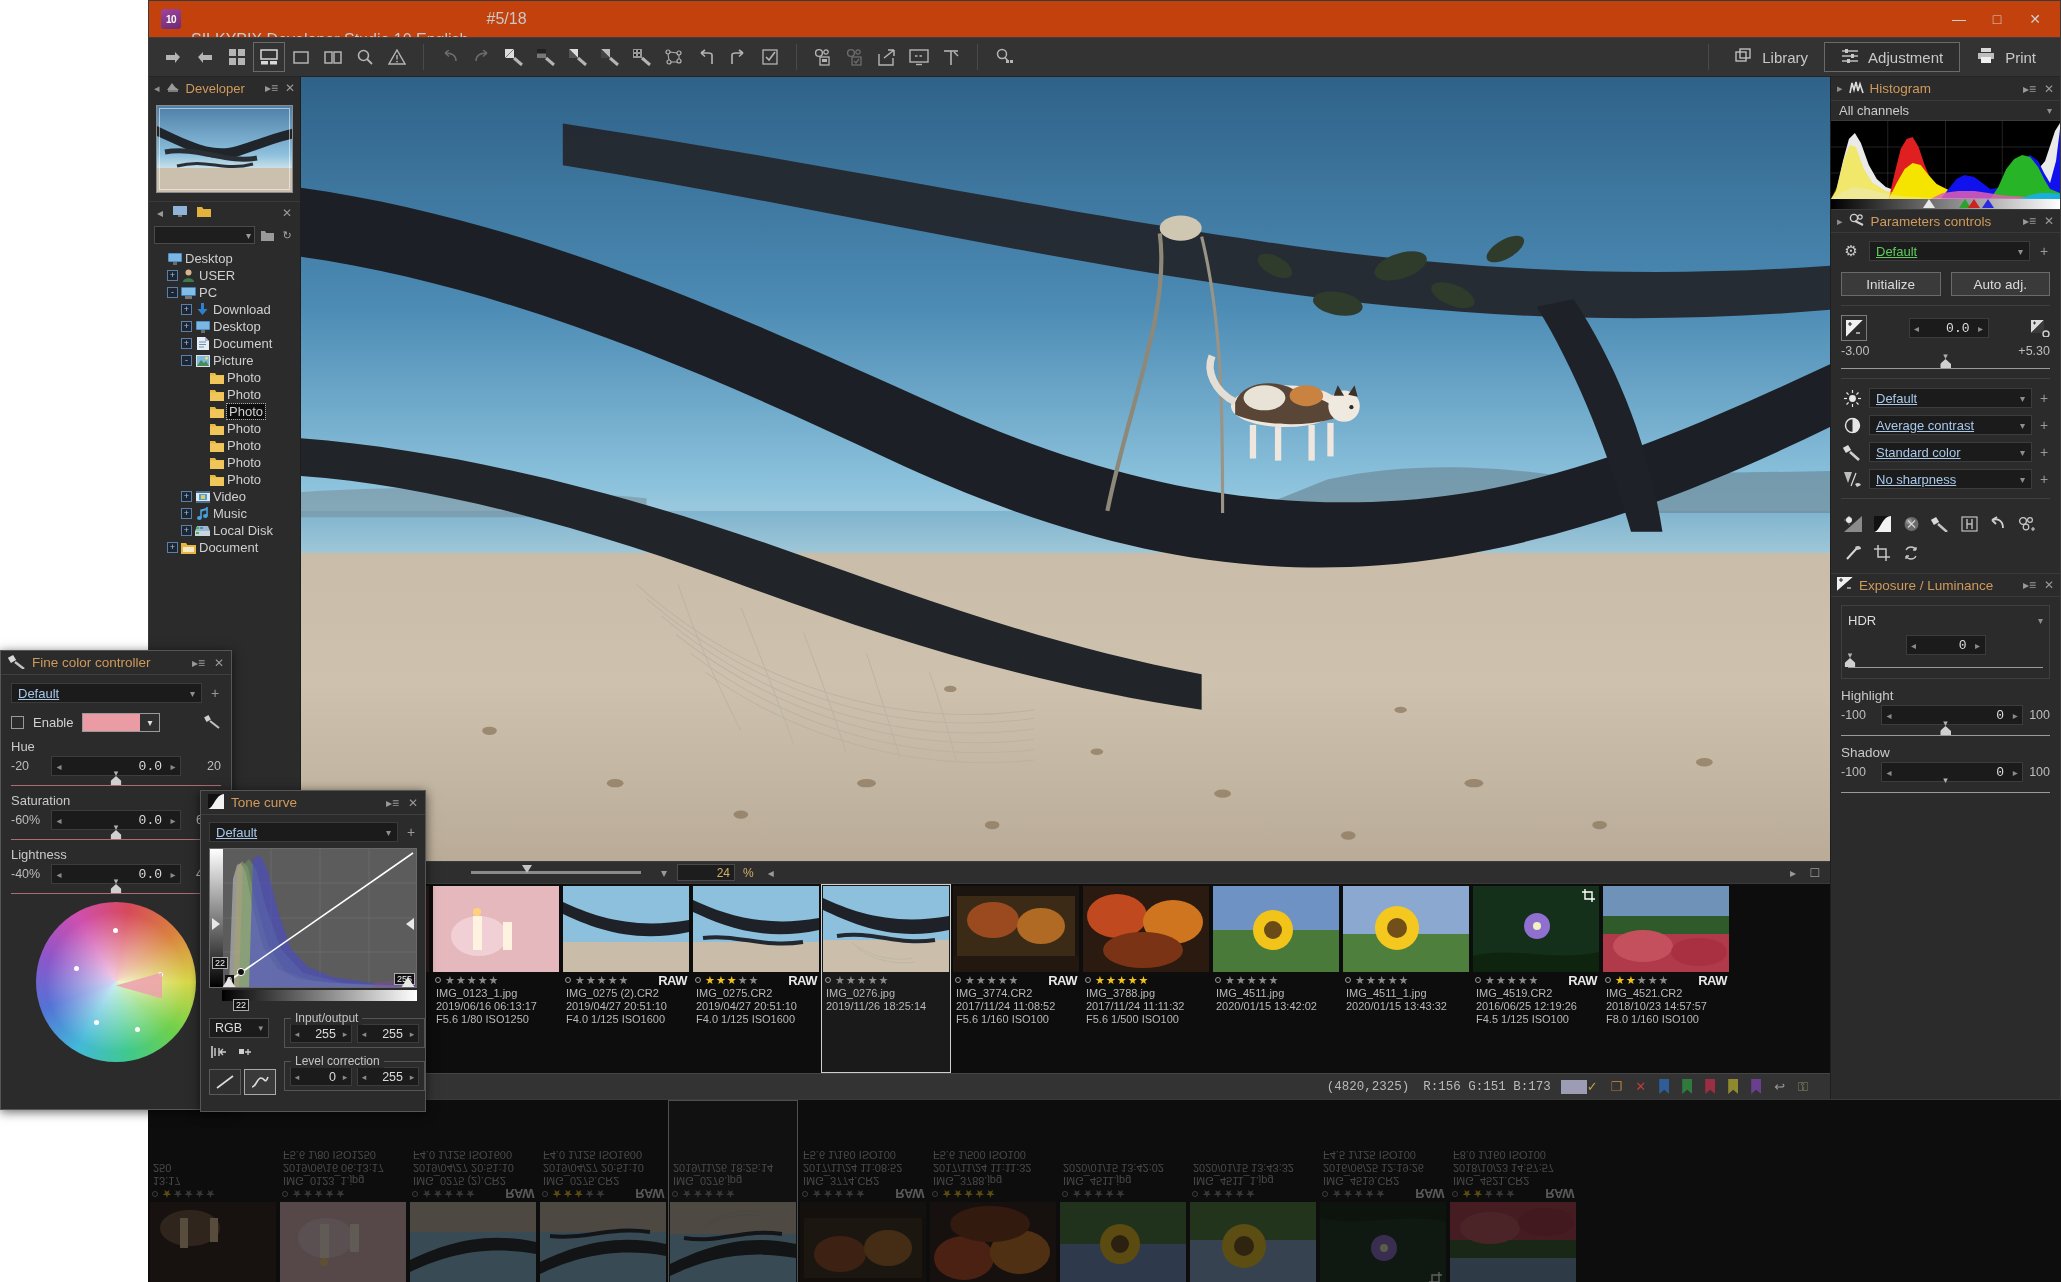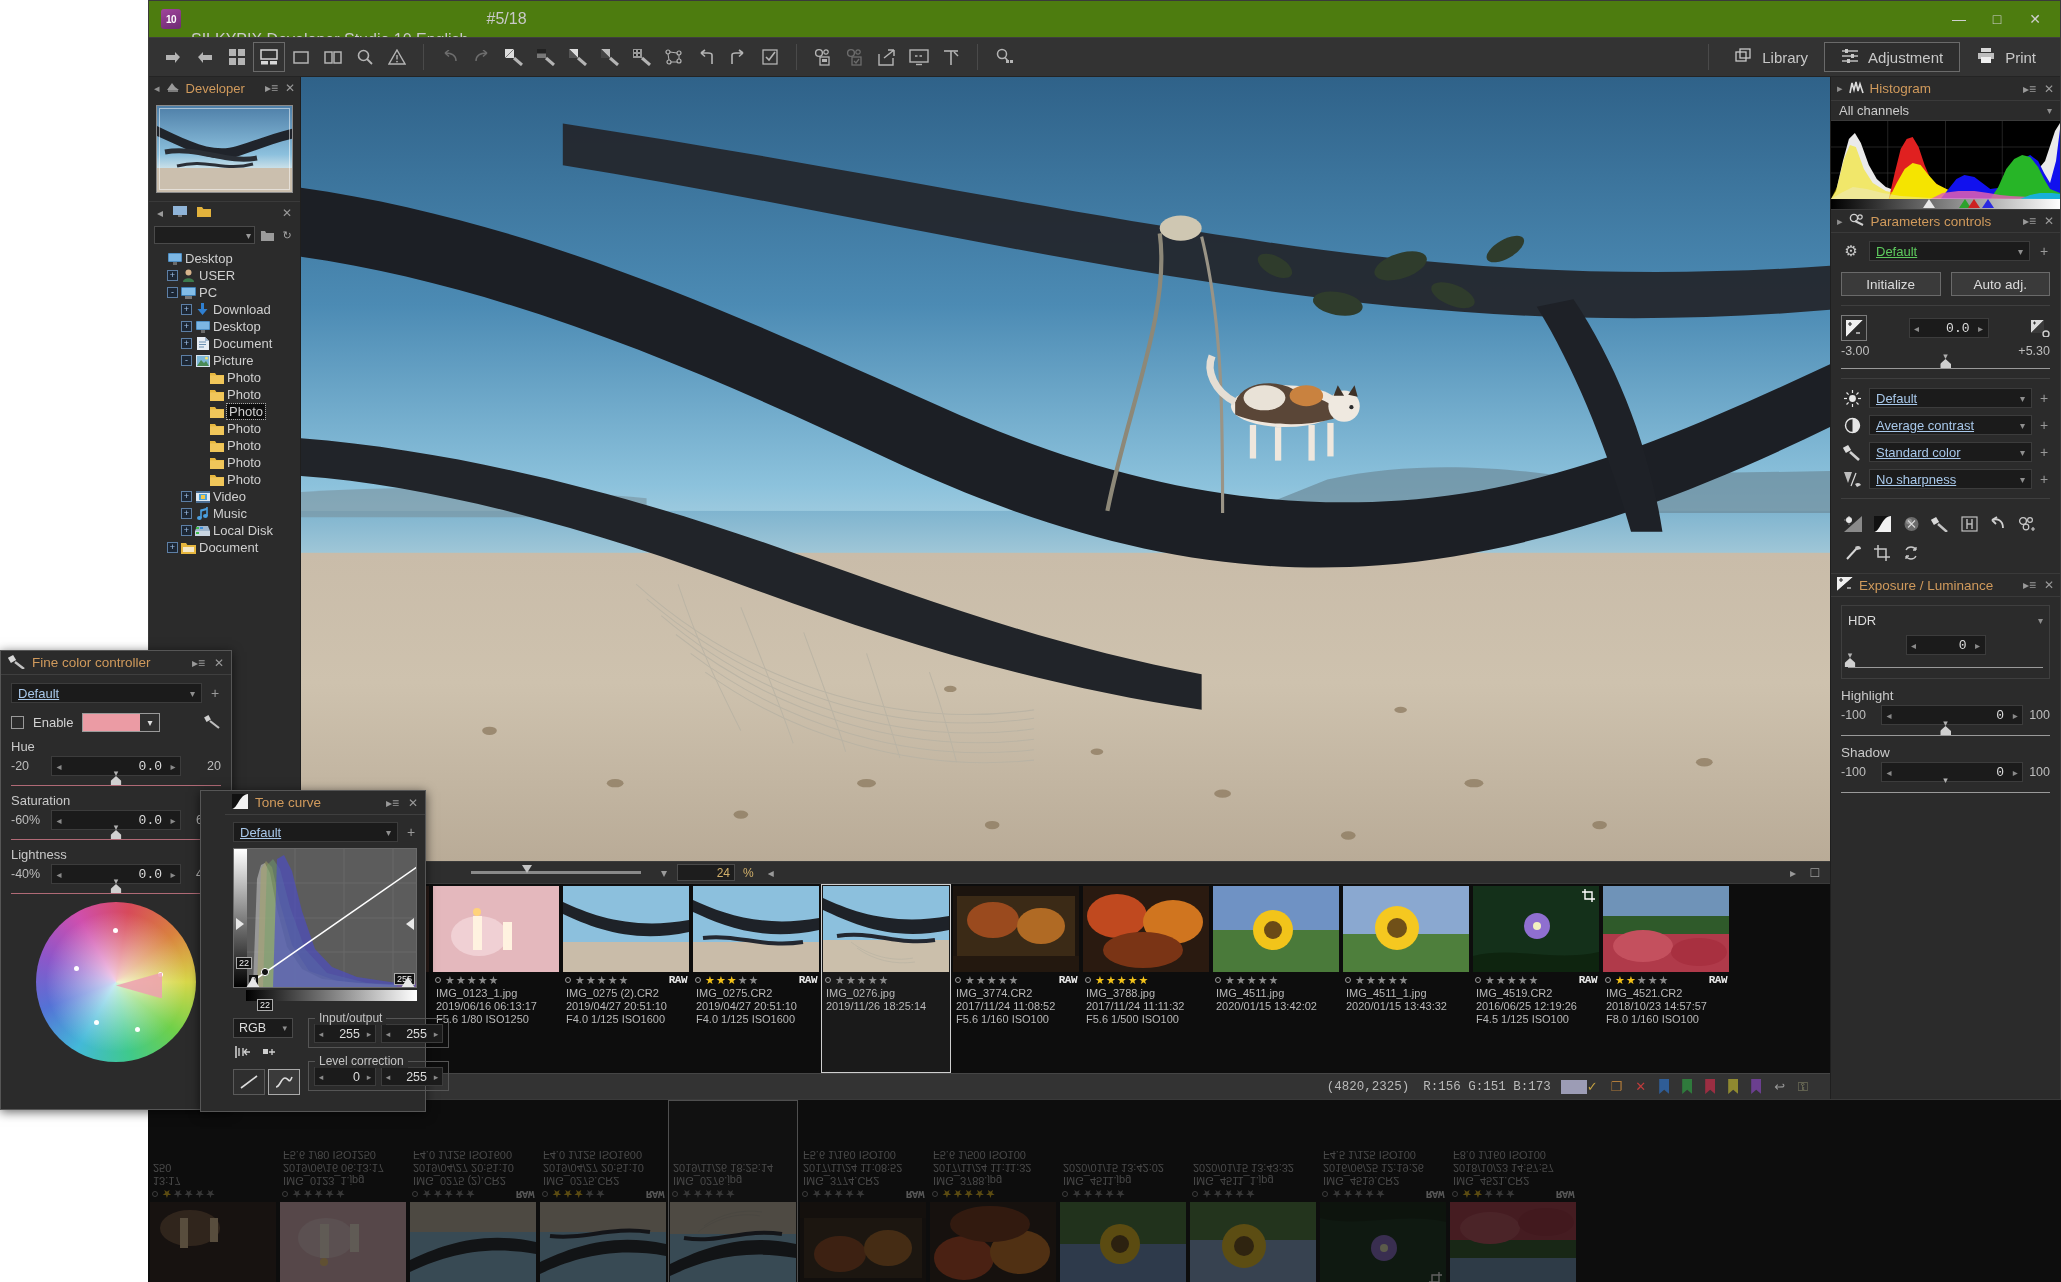--- a/index.html
+++ b/index.html
@@ -12,21 +12,21 @@
   
   #desktop{ position:absolute; inset:0; background:#ffffff; }
 
   
   #app-window{
     position:absolute; left:148px; top:0; width:1913px; height:1100px;
     background:#2b2b2b; border:1px solid #3a3a3a;
     display:flex; flex-direction:column;
   }
   
-  .titlebar{ height:36px; background:#4d7c0f; display:flex; align-items:center; padding:0 6px; }
+  .titlebar{ height:36px; background:#c2410c; display:flex; align-items:center; padding:0 6px; }
   .app-badge{
     width:20px;height:20px;border-radius:3px;background:linear-gradient(160deg,#a0459b,#6d2a73);
     color:#fff;font-size:10px;font-weight:bold;display:flex;align-items:center;justify-content:center;
     margin:0 10px 0 6px; letter-spacing:-.5px;
   }
   .title-text{ font-size:16px; color:#c9c9c9;margin-top:42px; }
   .title-idx{ font-size:16px; color:#c9c9c9; margin-left:18px;}
   .win-btns{ margin-left:auto; display:flex; }
   .win-btn{ width:38px;height:30px;display:flex;align-items:center;justify-content:center;color:#cfcfcf;font-size:14px;}
 
@@ -107,22 +107,22 @@
   
   .filmstrip{ height:190px; background:#0d0d0d; display:flex; overflow:hidden; position:relative;
               border-top:1px solid #3a3a3a;}
   .thumbcell{ width:130px; flex:0 0 130px; background:#0d0d0d; padding:2px; position:relative; }
   .thumbcell.selected{ outline:1px solid #cfcfcf; outline-offset:-1px; background:#1a1a1a;}
   .thumbimg{ width:100%; height:86px; background:#222; position:relative; overflow:hidden;}
   .stars{ display:flex; align-items:center; gap:1px; height:15px; padding:1px 2px 0; }
   .dot{ width:6px;height:6px;border:1px solid #9a9a9a;border-radius:50%; margin-right:3px;}
   .star{ font-size:11px; color:#8a8a8a; line-height:11px;}
   .star.on{ color:#f2c21a; }
-  .rawtag{ margin-left:auto; font-size:11px;font-weight:bold;color:#e8e8e8; letter-spacing:-.5px;
-           font-family:Liberation Mono, monospace;}
+  .rawtag{ margin-left:auto; font-size:13px;font-weight:bold;color:#e8e8e8; letter-spacing:-.5px;
+           font-family:Liberation Sans, sans-serif;}
   .tmeta{ font-size:11px; color:#b9b9b9; line-height:13px; padding:0 3px; white-space:nowrap; overflow:hidden;}
   .crop-badge{ position:absolute; top:3px; right:4px; color:#fff; font-size:11px; }
 
   
   .statusbar{
     height:26px; background:#333333; display:flex; align-items:center; padding:0 8px;
     border-top:1px solid #454545; font-size:12px; color:#b9b9b9;
   }
   .status-px{ font-family:"Liberation Mono", monospace; font-size:12.5px; color:#b9b9b9; }
   .swatch{ width:26px;height:14px; background:#9c9cb5; margin-left:10px;}
@@ -181,21 +181,21 @@
   
   .float{
     position:absolute; background:#2b2b2b; border:1px solid #565656; z-index:20;
     box-shadow:0 2px 10px rgba(0,0,0,.6);
   }
   .float-hdr{ height:24px; display:flex; align-items:center; gap:7px; padding:0 7px; font-size:13.5px; color:#d09a5c;
               border-bottom:1px solid #3f3f3f;}
   .float-hdr .hdr-icons{ margin-left:auto; display:flex;gap:9px;color:#9a9a9a;font-size:12px;}
 
   #fine-color{ left:0px; top:650px; width:232px; height:460px; }
-  #tone-curve{ left:200px; top:790px; width:226px; height:322px;padding-left:24px; }
+  #tone-curve{ left:200px; top:790px; width:226px; height:322px; }
 
   .fc-body{ padding:8px 10px; }
   .enable-row{ display:flex; align-items:center; gap:9px; margin:10px 0 6px;}
   .chk{ width:13px;height:13px;border:1px solid #9a9a9a; background:#2b2b2b;}
   .color-combo{ width:78px;height:19px;border:1px solid #9a9a9a; display:flex; }
   .color-sw{ flex:1; background:#eb9ba4; }
   .color-chev{ width:19px; background:#2f2f2f;color:#ddd;font-size:10px;display:flex;align-items:center;justify-content:center;}
   .slider-group{ margin-top:7px; }
   .sg-title{ font-size:13px;color:#c9c9c9;}
   .sg-row{ display:flex;align-items:center;gap:6px;margin-top:2px;}

